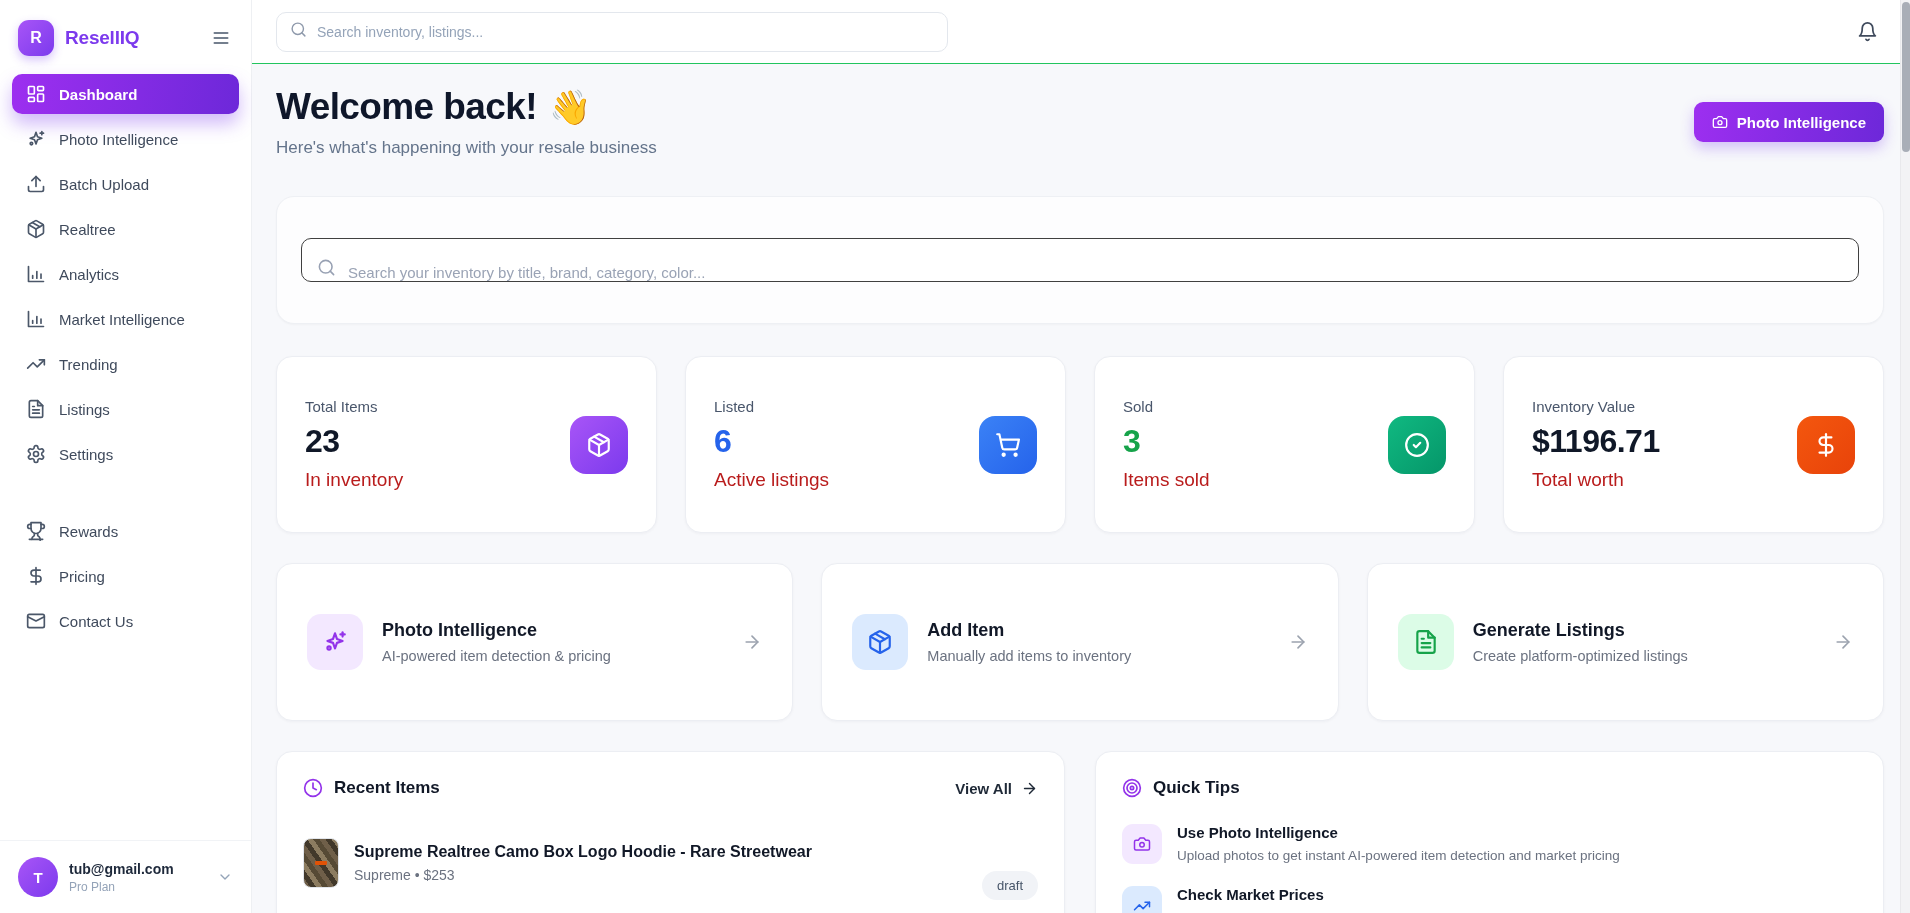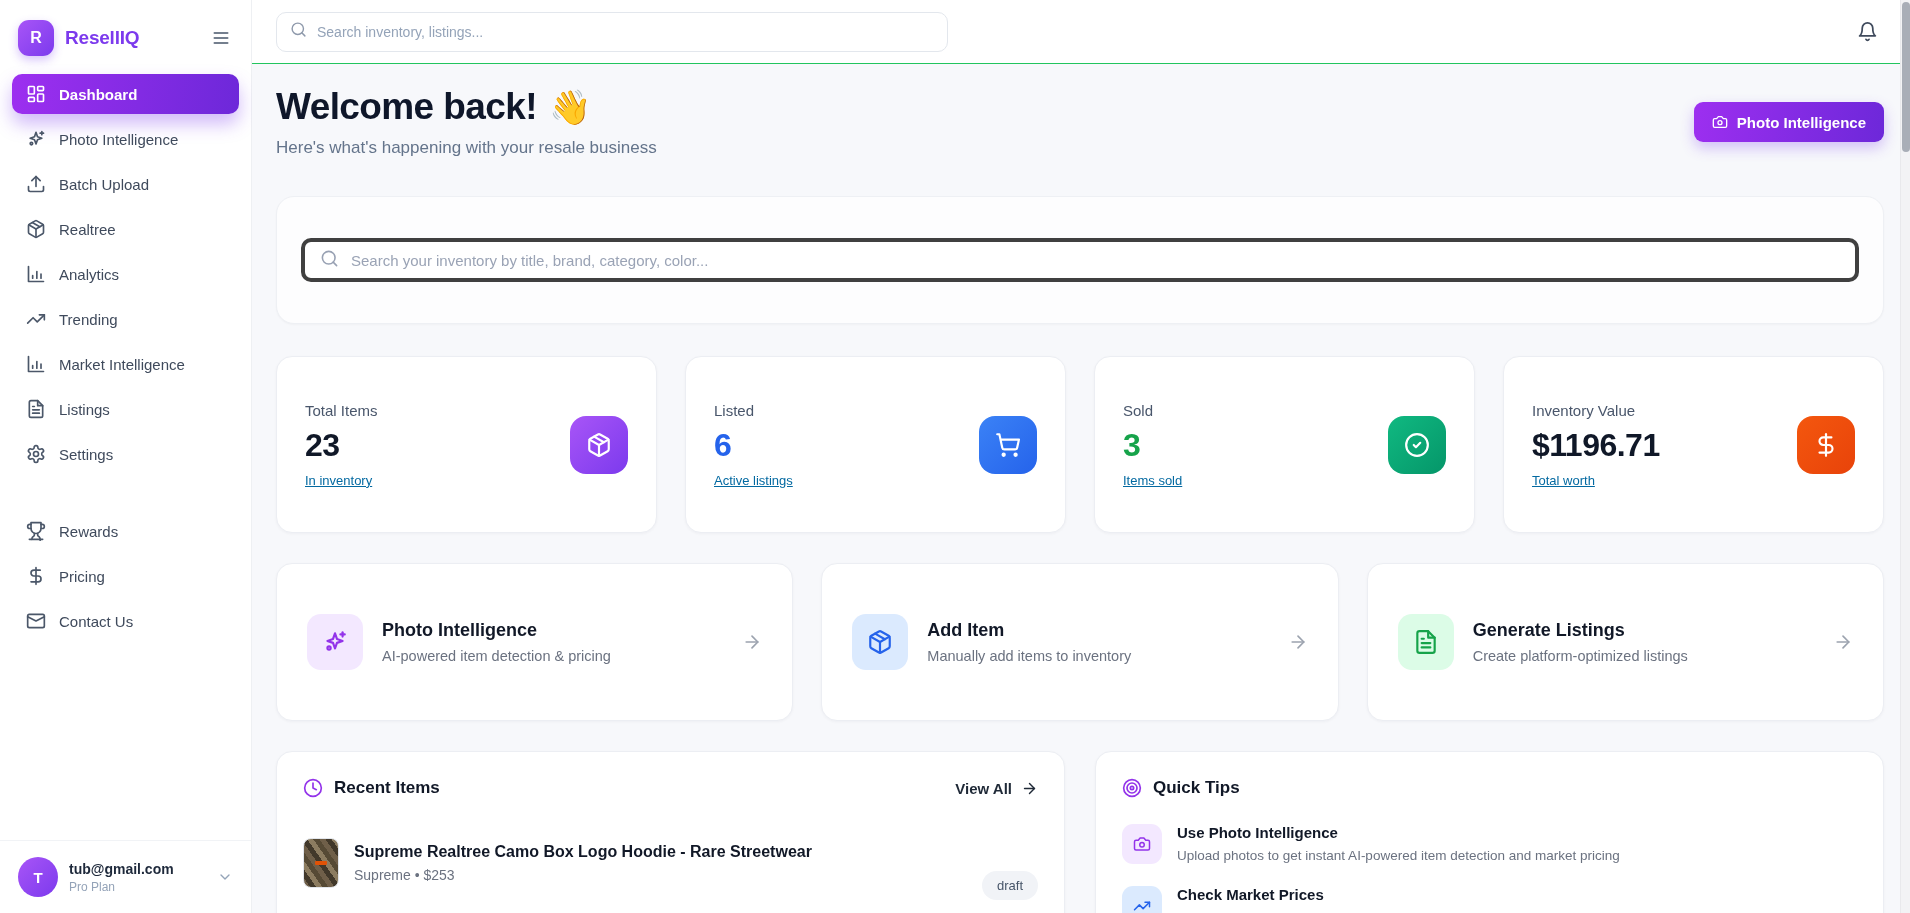--- a/index.html
+++ b/index.html
@@ -35,30 +35,30 @@
   .bell-btn { color:#3f4a5c; display:flex; cursor:pointer; }
 
   .content { flex:1; padding:22px 26px 16px 24px; overflow:hidden; background:#f7f8fb; }
 
   .page-header { display:flex; justify-content:space-between; align-items:center; margin-bottom:38px; }
   .page-title { font-size:37px; font-weight:800; color:#0f172a; letter-spacing:-.6px; display:flex; align-items:center; gap:12px; }
   .page-subtitle { font-size:17px; color:#64748b; margin-top:10px; }
   .cta-btn { height:40px; padding:0 18px; border-radius:9px; border:none; background:linear-gradient(100deg,#9d2ff0,#6d28d9); color:#fff; font-size:15px; font-weight:600; display:flex; align-items:center; gap:9px; cursor:pointer; box-shadow:0 6px 14px rgba(124,58,237,.3); font-family:"Liberation Sans", sans-serif; }
 
   .search-card { background:#fdfdfe; border:1px solid #eef0f4; border-radius:18px; padding:41px 24px; margin-bottom:32px; box-shadow:0 1px 2px rgba(16,24,40,.03); }
-  .inv-input { height:44px; border:4px solid #404040; border-radius:10px; background:#fff; display:flex; align-items:center; gap:12px; padding:0 15px; color:#98a1b3; }
+  .inv-input { height:44px; border:1px solid #404040; border-radius:10px; background:#fff; display:flex; align-items:flex-end; gap:12px; padding:0 15px; color:#98a1b3; }
   .inv-input input { border:none; outline:none; flex:1; font-size:15px; background:transparent; font-family:"Liberation Sans", sans-serif; }
   .inv-input input::placeholder { color:#9aa3b5; }
 
   .stats-grid { display:grid; grid-template-columns:repeat(4,1fr); gap:28px; margin-bottom:30px; }
   .stat-card { background:#fff; border:1px solid #eceef3; border-radius:16px; padding:26px 28px; height:177px; display:flex; justify-content:space-between; align-items:center; box-shadow:0 1px 3px rgba(16,24,40,.04); }
   .stat-label { font-size:15px; color:#49566b; }
   .stat-value { font-size:32px; font-weight:800; margin:8px 0 9px; letter-spacing:-.5px; }
   .v-dark { color:#101828; } .v-blue { color:#2563eb; } .v-green { color:#16a34a; }
-  .stat-sub { font-size:13px; color:#0369a1;text-decoration:underline; }
+  .stat-sub { font-size:19px; color:#b91c1c; }
   .stat-icon { width:58px; height:58px; border-radius:16px; color:#fff; display:flex; align-items:center; justify-content:center; flex-shrink:0; }
   .ic-purple { background:linear-gradient(135deg,#a855f7,#7c3aed); }
   .ic-blue   { background:linear-gradient(135deg,#3b82f6,#2563eb); }
   .ic-green  { background:linear-gradient(135deg,#10b981,#059669); }
   .ic-orange { background:linear-gradient(135deg,#f4570e,#e8430a); }
 
   .actions-grid { display:grid; grid-template-columns:repeat(3,1fr); gap:28px; margin-bottom:30px; }
   .action-card { background:#fff; border:1px solid #eceef3; border-radius:16px; padding:0 30px; height:158px; display:flex; align-items:center; gap:19px; cursor:pointer; box-shadow:0 1px 3px rgba(16,24,40,.04); }
   .action-icon { width:56px; height:56px; border-radius:14px; display:flex; align-items:center; justify-content:center; flex-shrink:0; }
   .tint-purple { background:#f3e8ff; color:#9333ea; }
@@ -256,32 +256,32 @@
         <span class="nav-ic">
             <svg width="20" height="20" fill="none" stroke="currentColor" stroke-width="2" stroke-linecap="round" stroke-linejoin="round">
               <use href="#i-chart"></use>
             </svg>
           </span>
         <span>Analytics</span>
       </div>
       <div class="nav-item">
         <span class="nav-ic">
             <svg width="20" height="20" fill="none" stroke="currentColor" stroke-width="2" stroke-linecap="round" stroke-linejoin="round">
+              <use href="#i-chart"></use>
+            </svg>
+          </span>
+        <span>Market Intelligence</span>
+      </div>
+      <div class="nav-item">
+        <span class="nav-ic">
+            <svg width="20" height="20" fill="none" stroke="currentColor" stroke-width="2" stroke-linecap="round" stroke-linejoin="round">
               <use href="#i-trend"></use>
             </svg>
           </span>
         <span>Trending</span>
-      </div>
-      <div class="nav-item">
-        <span class="nav-ic">
-            <svg width="20" height="20" fill="none" stroke="currentColor" stroke-width="2" stroke-linecap="round" stroke-linejoin="round">
-              <use href="#i-chart"></use>
-            </svg>
-          </span>
-        <span>Market Intelligence</span>
       </div>
       <div class="nav-item">
         <span class="nav-ic">
             <svg width="20" height="20" fill="none" stroke="currentColor" stroke-width="2" stroke-linecap="round" stroke-linejoin="round">
               <use href="#i-file"></use>
             </svg>
           </span>
         <span>Listings</span>
       </div>
       <div class="nav-item">

